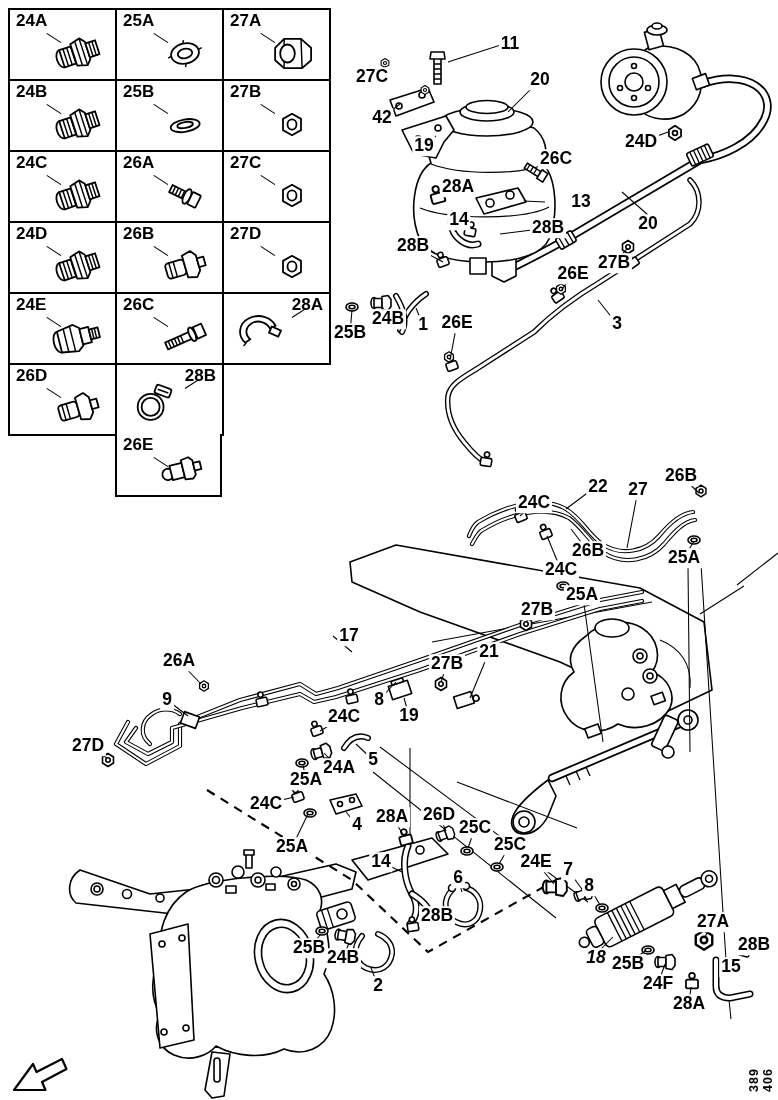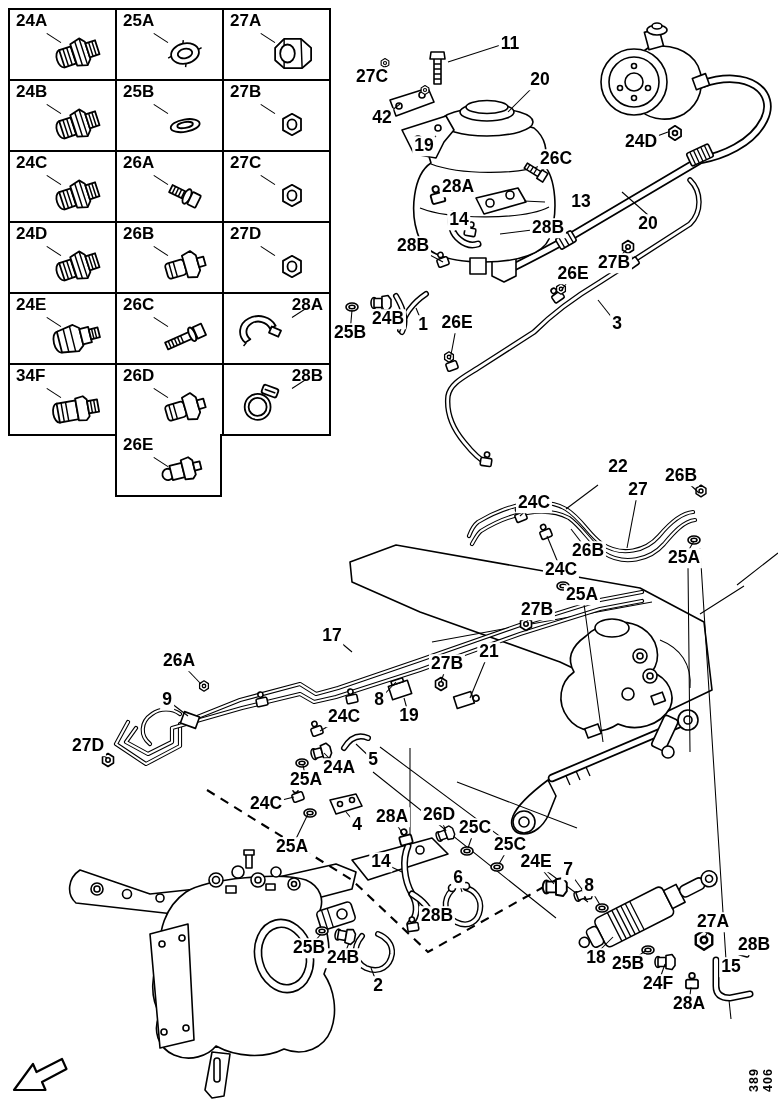--- a/index.html
+++ b/index.html
@@ -615,27 +615,20 @@
         </svg>
       </div>
       <div class="cell label-right">
         <span class="part-label">28A</span>
         <span class="lead"></span>
         <svg class="part-icon" viewBox="0 0 56 40">
           <use href="#sym-hose-clamp"></use>
         </svg>
       </div>
       <div class="cell">
-        <span class="part-label">34F</span>
-        <span class="lead"></span>
-        <svg class="part-icon" viewBox="0 0 56 40">
-          <use href="#sym-valve-fitting"></use>
-        </svg>
-      </div>
-      <div class="cell">
         <span class="part-label">26D</span>
         <span class="lead"></span>
         <svg class="part-icon" viewBox="0 0 56 40">
           <use href="#sym-banjo-bolt"></use>
         </svg>
       </div>
       <div class="cell label-right">
         <span class="part-label">28B</span>
         <span class="lead"></span>
         <svg class="part-icon" viewBox="0 0 56 40">
@@ -667,31 +660,31 @@
       <span class="callout" style="left: 548px; top: 228px;">28B</span>
       <span class="callout" style="left: 648px; top: 224px;">20</span>
       <span class="callout" style="left: 413px; top: 246px;">28B</span>
       <span class="callout" style="left: 614px; top: 263px;">27B</span>
       <span class="callout" style="left: 573px; top: 274px;">26E</span>
       <span class="callout" style="left: 617px; top: 324px;">3</span>
       <span class="callout" style="left: 388px; top: 319px;">24B</span>
       <span class="callout" style="left: 423px; top: 325px;">1</span>
       <span class="callout" style="left: 457px; top: 323px;">26E</span>
       <span class="callout" style="left: 350px; top: 333px;">25B</span>
-      <span class="callout" style="left: 598px; top: 467px; margin-left: 20px;">22</span>
+      <span class="callout" style="left: 598px; top: 487px;">22</span>
       <span class="callout" style="left: 638px; top: 490px;">27</span>
       <span class="callout" style="left: 681px; top: 476px;">26B</span>
       <span class="callout" style="left: 534px; top: 503px;">24C</span>
       <span class="callout" style="left: 588px; top: 551px;">26B</span>
       <span class="callout" style="left: 561px; top: 570px;">24C</span>
       <span class="callout" style="left: 684px; top: 558px;">25A</span>
       <span class="callout" style="left: 582px; top: 595px;">25A</span>
       <span class="callout" style="left: 537px; top: 610px;">27B</span>
       <span class="callout" style="left: 489px; top: 652px;">21</span>
-      <span class="callout" style="left: 332px; top: 636px; text-align: right;">17</span>
+      <span class="callout" style="left: 349px; top: 636px; text-align: right;">17</span>
       <span class="callout" style="left: 179px; top: 661px;">26A</span>
       <span class="callout" style="left: 167px; top: 700px;">9</span>
       <span class="callout" style="left: 379px; top: 700px;">8</span>
       <span class="callout" style="left: 447px; top: 664px;">27B</span>
       <span class="callout" style="left: 409px; top: 716px;">19</span>
       <span class="callout" style="left: 344px; top: 717px;">24C</span>
       <span class="callout" style="left: 373px; top: 760px;">5</span>
       <span class="callout" style="left: 88px; top: 746px;">27D</span>
       <span class="callout" style="left: 339px; top: 768px;">24A</span>
       <span class="callout" style="left: 306px; top: 780px;">25A</span>
@@ -704,21 +697,21 @@
       <span class="callout" style="left: 510px; top: 845px;">25C</span>
       <span class="callout" style="left: 536px; top: 862px;">24E</span>
       <span class="callout" style="left: 568px; top: 870px;">7</span>
       <span class="callout" style="left: 589px; top: 886px;">8</span>
       <span class="callout" style="left: 381px; top: 862px;">14</span>
       <span class="callout" style="left: 458px; top: 878px;">6</span>
       <span class="callout" style="left: 437px; top: 916px;">28B</span>
       <span class="callout" style="left: 309px; top: 948px;">25B</span>
       <span class="callout" style="left: 343px; top: 958px;">24B</span>
       <span class="callout" style="left: 378px; top: 986px;">2</span>
-      <span class="callout" style="left: 596px; top: 958px;">18</span>
+      <span class="callout" style="left: 596px; top: 958px; font-style: italic;">18</span>
       <span class="callout" style="left: 628px; top: 964px;">25B</span>
       <span class="callout" style="left: 713px; top: 922px;">27A</span>
       <span class="callout" style="left: 754px; top: 945px;">28B</span>
       <span class="callout" style="left: 658px; top: 984px;">24F</span>
       <span class="callout" style="left: 689px; top: 1004px;">28A</span>
       <span class="callout" style="left: 731px; top: 967px;">15</span>
     </div>
 
   <div id="doc-number">389 406</div>
 </div>

